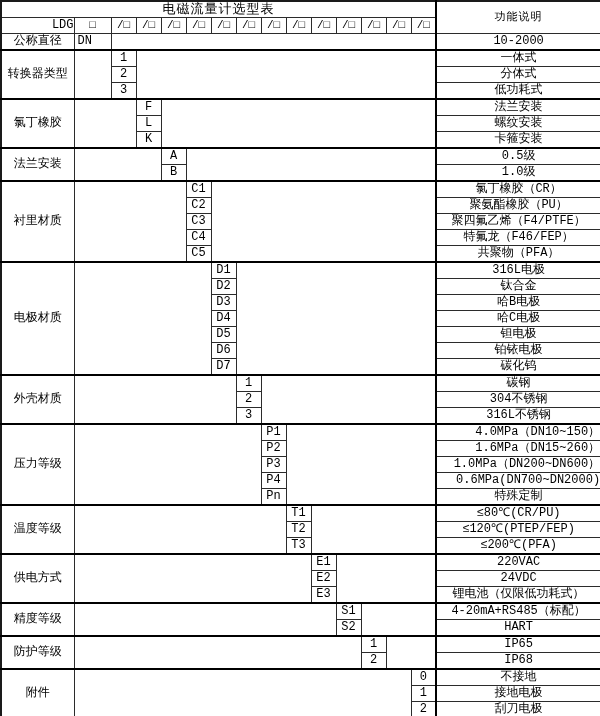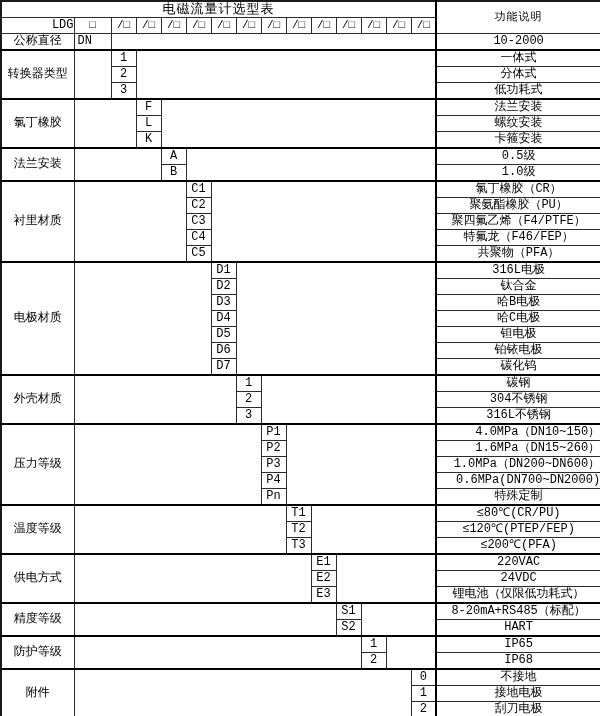--- a/index.html
+++ b/index.html
@@ -241,21 +241,21 @@
         </tr>
         <tr>
           <td>E3</td>
           <td class="desc">锂电池（仅限低功耗式）</td>
         </tr>
         <tr class="gs">
           <td class="lbl" rowspan="2">精度等级</td>
           <td rowspan="2" colspan="10"></td>
           <td>S1</td>
           <td rowspan="2" colspan="3"></td>
-          <td class="desc">8-20mA+RS485（标配）</td>
+          <td class="desc">4-20mA+RS485（标配）</td>
         </tr>
         <tr>
           <td>S2</td>
           <td class="desc">HART</td>
         </tr>
         <tr class="gs">
           <td class="lbl" rowspan="2">防护等级</td>
           <td rowspan="2" colspan="11"></td>
           <td>1</td>
           <td rowspan="2" colspan="2"></td>

